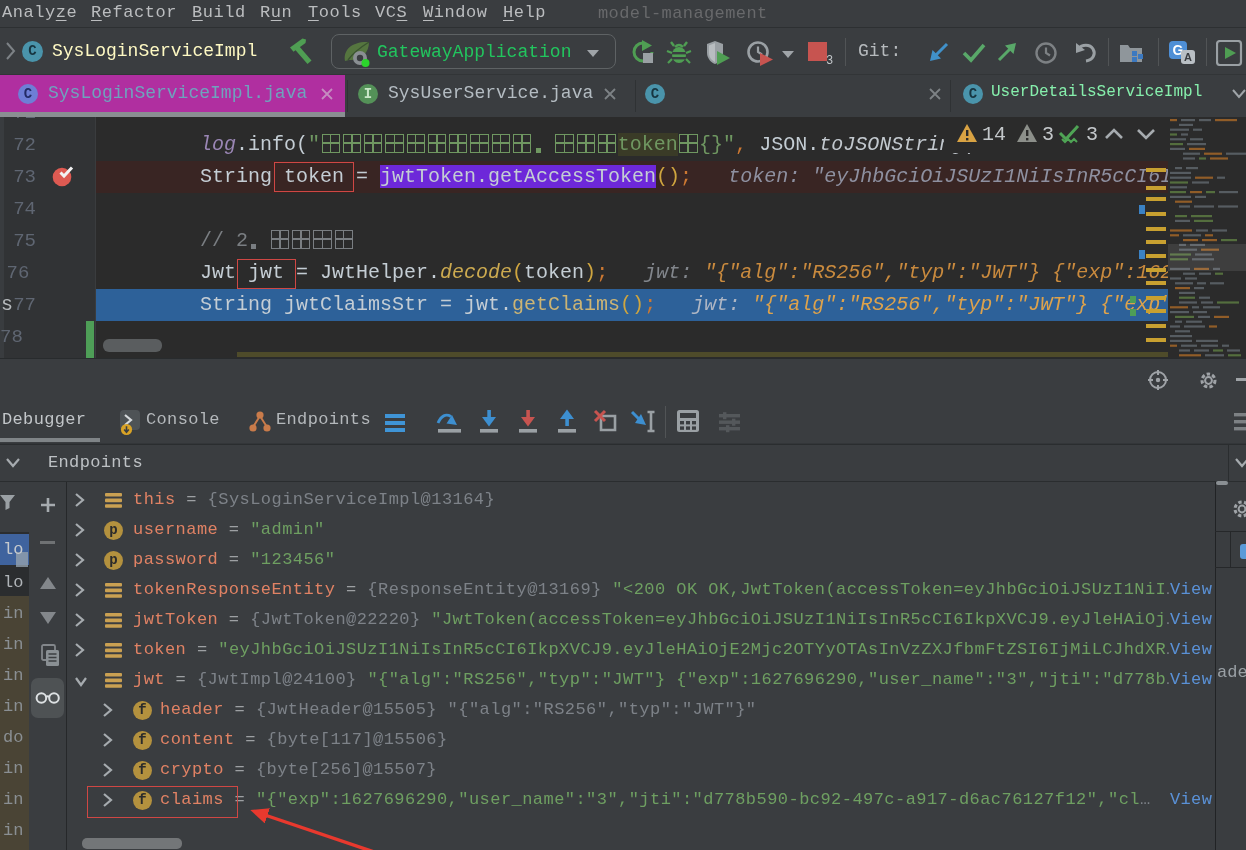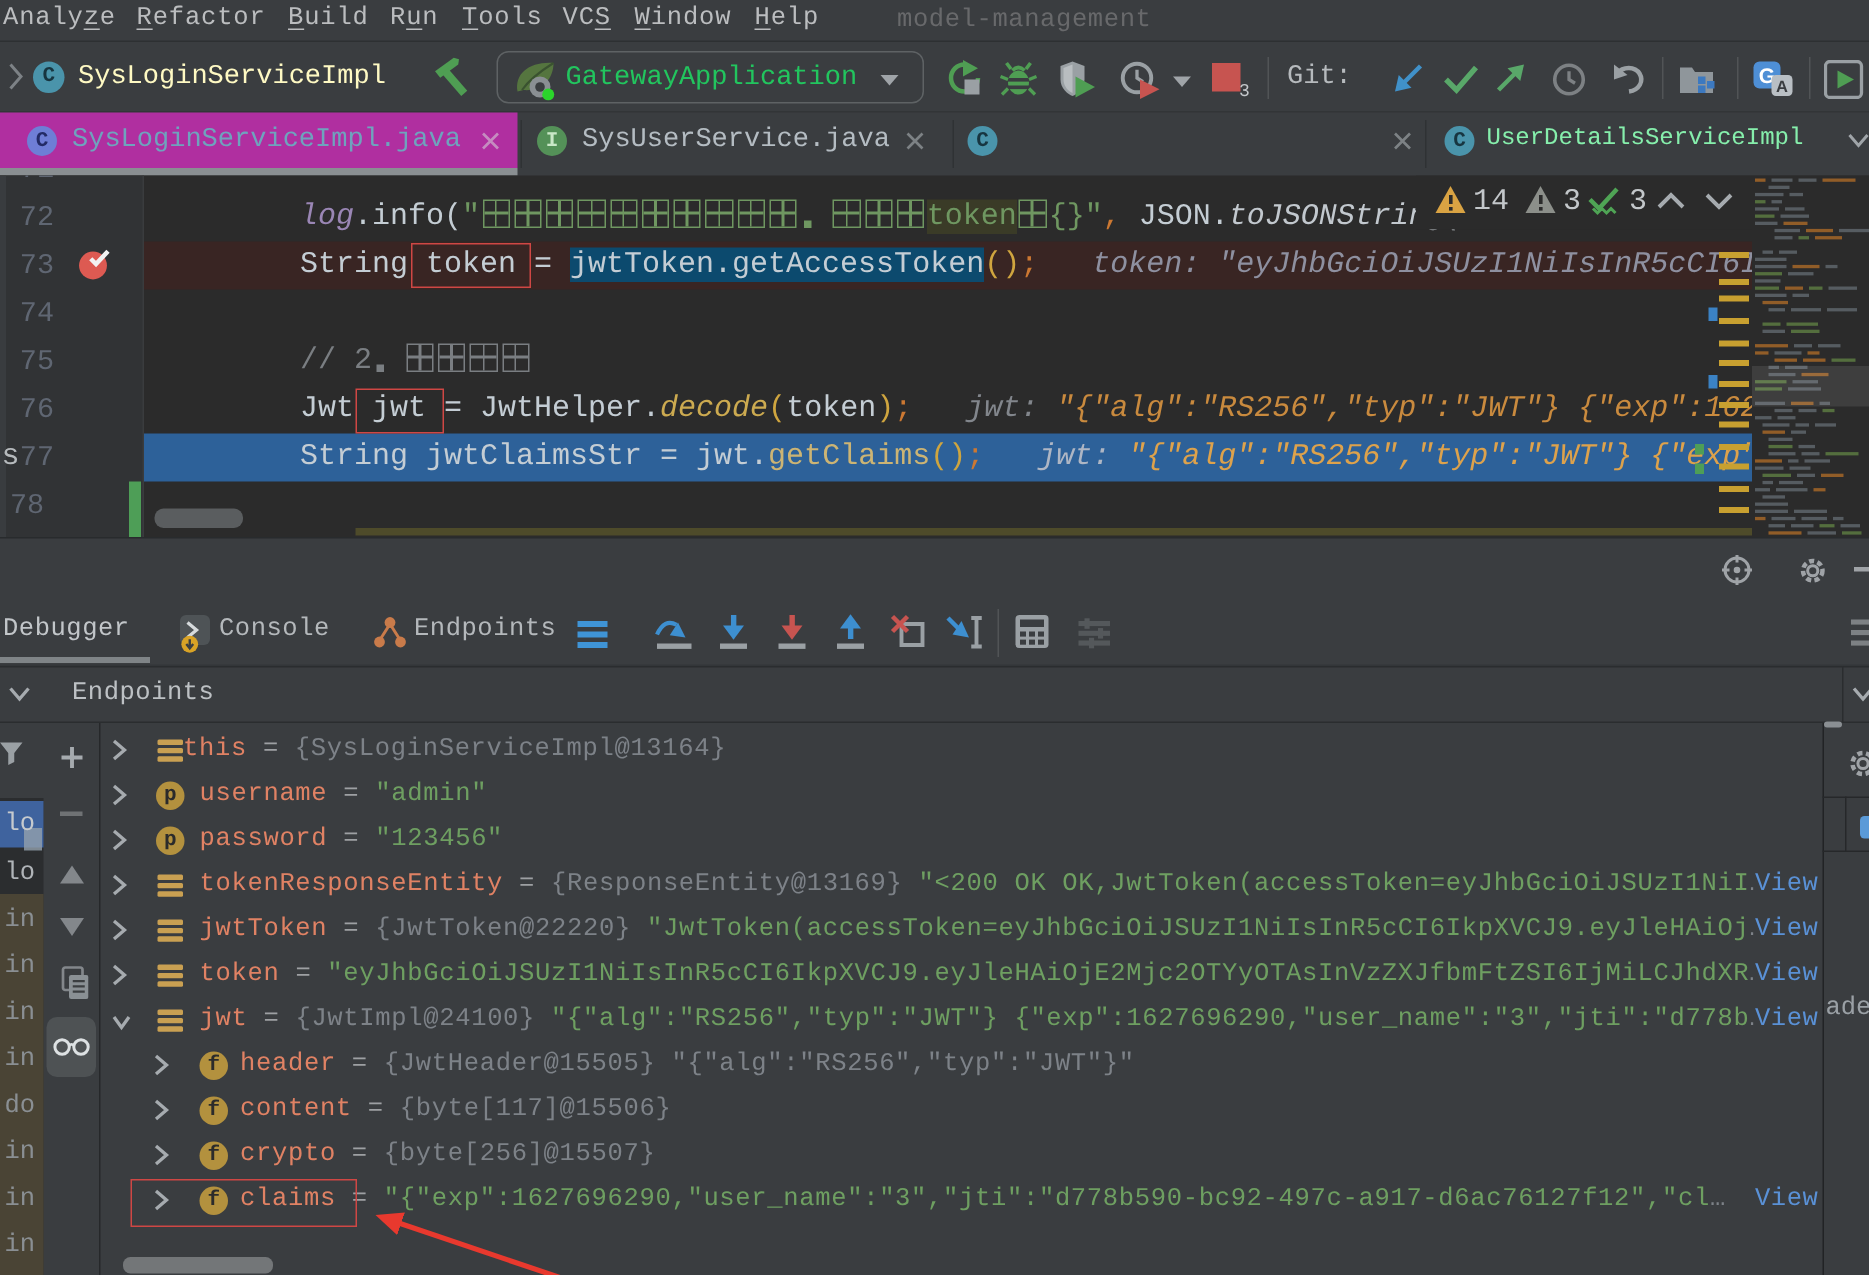--- a/index.html
+++ b/index.html
@@ -140,32 +140,32 @@
 <div class="abs" style="left:0;top:117px;width:1246px;height:241px;background:#2b2b2b;overflow:hidden">
 <div class="abs" style="left:0;top:0;width:96px;height:241px;background:#313335;border-right:1px solid #3a3c3e"></div>
 <div class="abs" style="left:0;top:0;width:4px;height:241px;background:#393c3f"></div>
 <div class="abs" style="left:96px;top:44px;width:1072px;height:32px;background:#392523"></div>
 <div class="abs" style="left:96px;top:172px;width:1072px;height:32px;background:#2d6199"></div>
 <div class="abs" style="left:0;top:-20px;width:36px;height:32px;line-height:32px;text-align:right;font-size:19px;color:#5f6672">71</div>
 <div class="abs" style="left:0;top:12px;width:36px;height:32px;line-height:32px;text-align:right;font-size:19px;color:#5f6672">72</div>
 <div class="abs" style="left:0;top:44px;width:36px;height:32px;line-height:32px;text-align:right;font-size:19px;color:#5f6672">73</div>
 <div class="abs" style="left:0;top:76px;width:36px;height:32px;line-height:32px;text-align:right;font-size:19px;color:#5f6672">74</div>
 <div class="abs" style="left:0;top:108px;width:36px;height:32px;line-height:32px;text-align:right;font-size:19px;color:#5f6672">75</div>
-<div class="abs" style="left:0;top:140px;width:36px;height:32px;line-height:32px;text-align:right;font-size:19px;color:#5f6672">76</div>
+<div class="abs" style="left:0;top:140px;width:36px;height:32px;line-height:32px;text-align:center;font-size:19px;color:#5f6672">76</div>
 <div class="abs" style="left:0;top:172px;width:36px;height:32px;line-height:32px;text-align:right;font-size:19px;color:#5f6672">77</div>
-<div class="abs" style="left:0;top:204px;width:36px;height:32px;line-height:32px;text-align:center;font-size:19px;color:#5f6672">78</div>
+<div class="abs" style="left:0;top:204px;width:36px;height:32px;line-height:32px;text-align:left;font-size:19px;color:#5f6672">78</div>
 <div class="abs" style="left:52px;top:49px"><svg width="24" height="23">
           <circle cx="10" cy="11" r="9.3" fill="#dd5a52"></circle>
           <path d="M8.5 6.5 L12 10 L20 1.5" stroke="#f2f2f2" stroke-width="3" fill="none"></path>
         </svg></div>
 <div class="abs" style="left:86px;top:204px;width:8px;height:37px;background:#4e9e57"></div>
 <div class="abs" style="left:1px;top:172px;width:11px;height:32px;line-height:32px;font-size:20px;color:#b6babd;overflow:hidden">s</div>
 <div class="abs" style="left:0;top:0;width:1168px;height:241px;overflow:hidden">
 <div class="abs" style="left:104px;top:12px;height:32px;line-height:32px;font-size:20px;white-space:pre;color:#c4cdd4">        <span style="color:#9a86b5;font-style:italic">log</span>.info(<span style="color:#6f9761">"<span class="cj"></span><span class="cj"></span><span class="cj"></span><span class="cj"></span><span class="cj"></span><span class="cj"></span><span class="cj"></span><span class="cj"></span><span class="cj"></span><span class="cj"></span><span class="cjp"></span><span class="cj"></span><span class="cj"></span><span class="cj"></span><span style="background:#3a3b27">token</span><span class="cj"></span>{}"</span><span style="color:#cc7832">,</span> JSON.<span style="font-style:italic;color:#c2c8ce">toJSONString(</span></div>
-<div class="abs" style="left:104px;top:44px;height:32px;line-height:32px;font-size:20px;white-space:pre;color:#c4cdd4">        String token = <span style="background:#0c4a6e">jwtToken.getAccessToken</span><span style="color:#cfa53f">()</span><span style="color:#cc7832">;</span>  <span style="font-style:italic;color:#8e90a0"> token: "eyJhbGciOiJSUzI1NiIsInR5cCI6IkpXVCJ9</span></div>
+<div class="abs" style="left:104px;top:44px;height:32px;line-height:32px;font-size:20px;white-space:pre;color:#c4cdd4">        String token = <span style="background:#6d28d9">jwtToken.getAccessToken</span><span style="color:#cfa53f">()</span><span style="color:#cc7832">;</span>  <span style="font-style:italic;color:#8e90a0"> token: "eyJhbGciOiJSUzI1NiIsInR5cCI6IkpXVCJ9</span></div>
 <div class="abs" style="left:104px;top:108px;height:32px;line-height:32px;font-size:20px;white-space:pre;color:#c4cdd4">        <span style="color:#7a7e82">// 2<span class="cjp"></span><span class="cj"></span><span class="cj"></span><span class="cj"></span><span class="cj"></span></span></div>
 <div class="abs" style="left:104px;top:140px;height:32px;line-height:32px;font-size:20px;white-space:pre;color:#c4cdd4">        Jwt jwt = JwtHelper.<span style="font-style:italic;color:#ccaa50">decode</span><span style="color:#cfa53f">(</span>token<span style="color:#cfa53f">)</span><span style="color:#cc7832">;</span>  <span style="font-style:italic;color:#82868c"> jwt: </span><span style="font-style:italic;color:#c98a3e">"{"alg":"RS256","typ":"JWT"} {"exp":1627</span></div>
 <div class="abs" style="left:104px;top:172px;height:32px;line-height:32px;font-size:20px;white-space:pre;color:#c4cdd4">        String jwtClaimsStr = jwt.<span style="color:#ccb474">getClaims</span><span style="color:#cfa53f">()</span><span style="color:#cc7832">;</span>  <span style="font-style:italic;color:#aeb6c4"> jwt: </span><span style="font-style:italic;color:#dda24c">"{"alg":"RS256","typ":"JWT"} {"exp":162</span></div>
 </div>
 <div class="abs" style="left:274px;top:45px;width:80px;height:30px;border:1.5px solid #cf4744"></div>
 <div class="abs" style="left:237px;top:142px;width:59px;height:30px;border:1.5px solid #cf4744"></div>
 <div class="abs" style="left:944px;top:0;width:224px;height:36px;background:#2b2b2b"></div>
 <div class="abs" style="left:956px;top:6px"><svg width="22" height="20">
           <path d="M11 1 L21 19 L1 19 Z" fill="#d9a343"></path>
           <rect x="10" y="7" width="2.4" height="6" fill="#2b2b2b"></rect>
@@ -459,21 +459,21 @@
       </svg></div>
 <div class="abs" style="left:66px;top:482px;width:1px;height:368px;background:#26282a"></div>
 <div class="abs" style="left:74px;top:492px"><svg width="12" height="16">
         <path d="M2 2 L9 8 L2 14" stroke="#a6abaf" stroke-width="2.2" fill="none"></path>
       </svg></div>
 <div class="abs" style="left:104px;top:492px"><svg width="19" height="17">
         <rect x="1" y="1" width="17" height="3.6" rx="1" fill="#c9a052"></rect>
         <rect x="1" y="6.6" width="17" height="3.6" rx="1" fill="#c9a052"></rect>
         <rect x="1" y="12.2" width="17" height="3.6" rx="1" fill="#c9a052"></rect>
       </svg></div>
-<div class="row" style="left:122px;top:485px;width:1037px;height:30px;line-height:30px;font-size:17px;letter-spacing:0.45px;color:#e08264">this<span style="color:#9da0a3"> = </span><span style="color:#7d8288">{SysLoginServiceImpl@13164}</span></div>
+<div class="row" style="left:133px;top:485px;width:1037px;height:30px;line-height:30px;font-size:17px;letter-spacing:0.45px;color:#e08264">this<span style="color:#9da0a3"> = </span><span style="color:#7d8288">{SysLoginServiceImpl@13164}</span></div>
 <div class="abs" style="left:74px;top:522px"><svg width="12" height="16">
         <path d="M2 2 L9 8 L2 14" stroke="#a6abaf" stroke-width="2.2" fill="none"></path>
       </svg></div>
 <div class="abs" style="left:104px;top:521px;width:19px;height:19px;border-radius:50%;background:#b3913e;color:#2b2b2b;font-size:14px;font-weight:bold;text-align:center;line-height:19px">p</div>
 <div class="row" style="left:133px;top:515px;width:1037px;height:30px;line-height:30px;font-size:17px;letter-spacing:0.45px;color:#e08264">username<span style="color:#9da0a3"> = </span><span style="color:#6e9f61">"admin"</span></div>
 <div class="abs" style="left:74px;top:552px"><svg width="12" height="16">
         <path d="M2 2 L9 8 L2 14" stroke="#a6abaf" stroke-width="2.2" fill="none"></path>
       </svg></div>
 <div class="abs" style="left:104px;top:551px;width:19px;height:19px;border-radius:50%;background:#b3913e;color:#2b2b2b;font-size:14px;font-weight:bold;text-align:center;line-height:19px">p</div>
 <div class="row" style="left:133px;top:545px;width:1037px;height:30px;line-height:30px;font-size:17px;letter-spacing:0.45px;color:#e08264">password<span style="color:#9da0a3"> = </span><span style="color:#6e9f61">"123456"</span></div>

